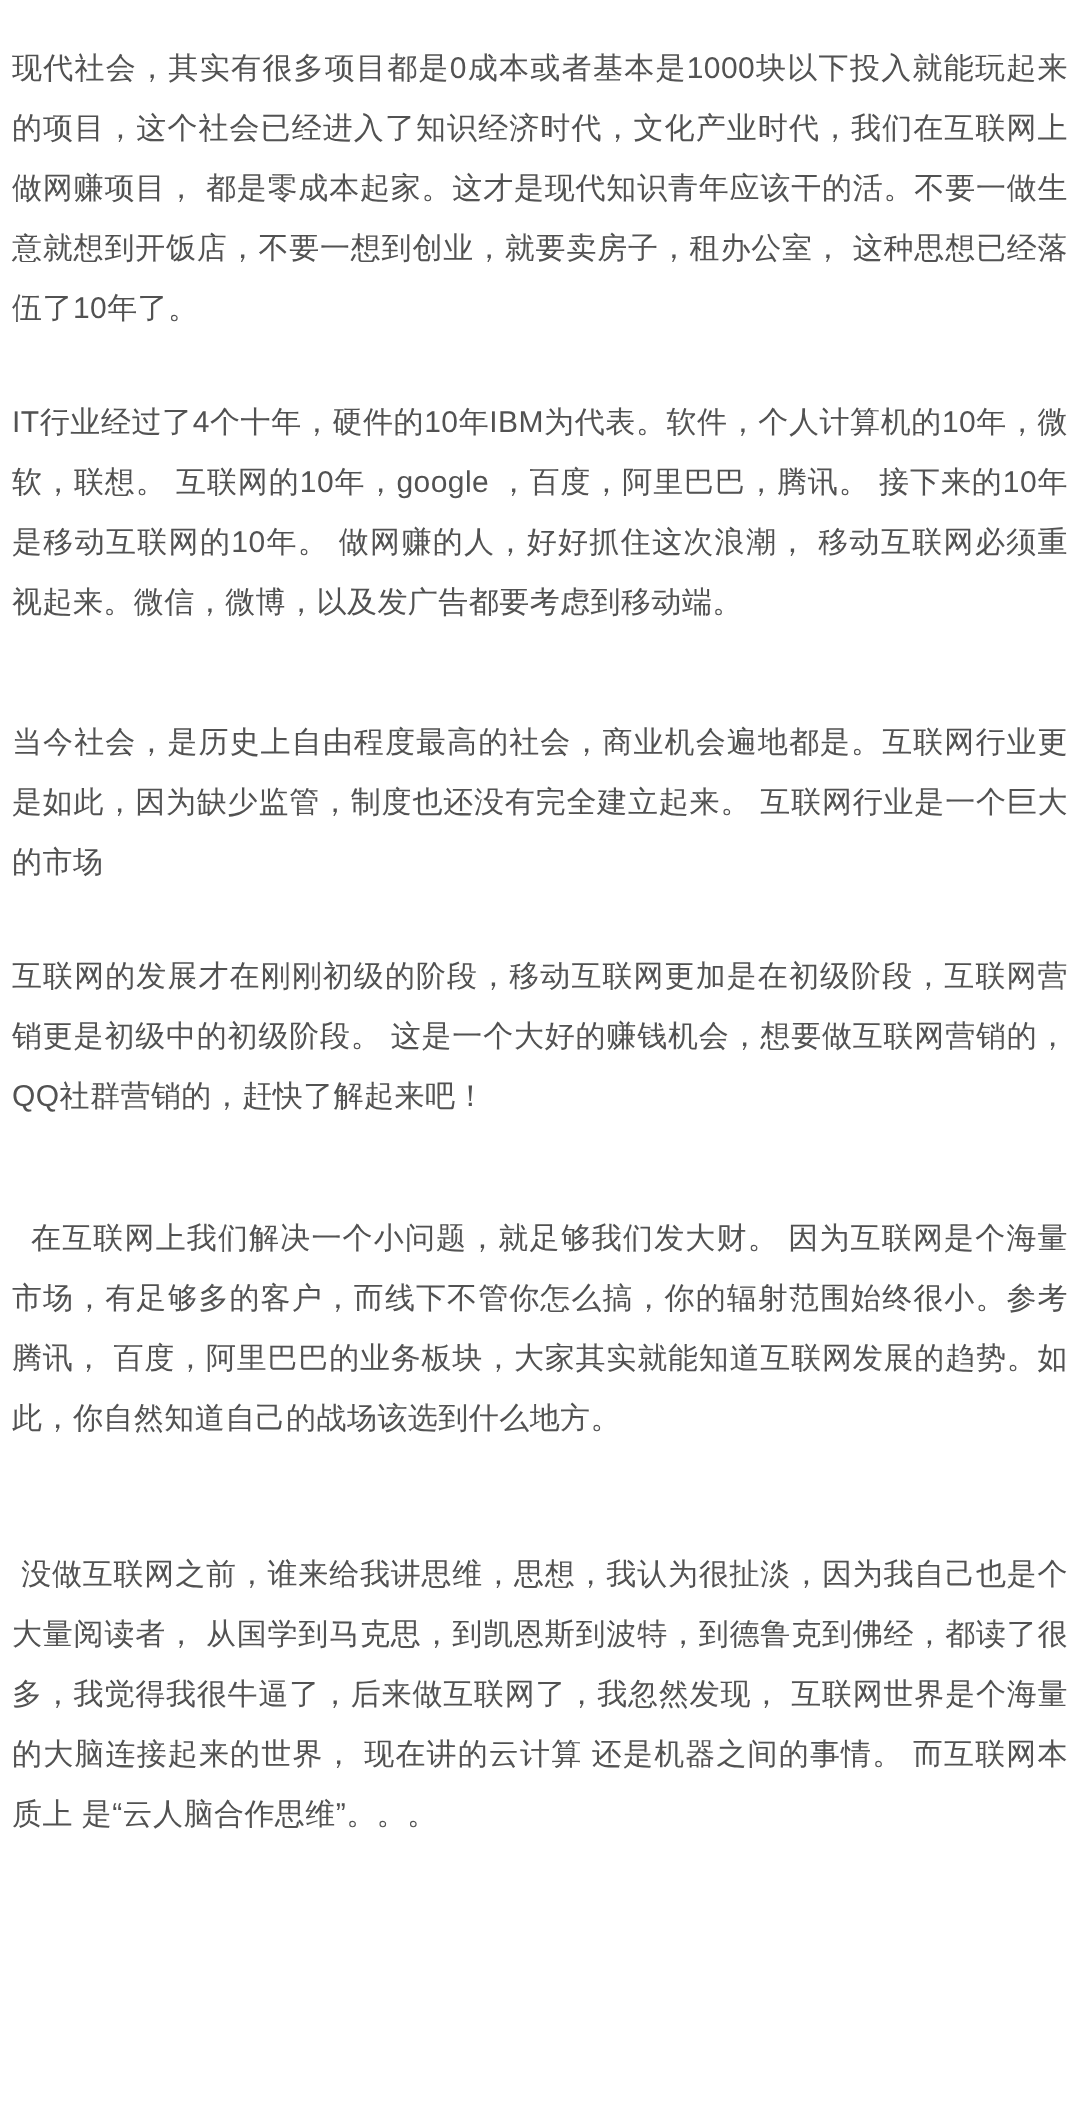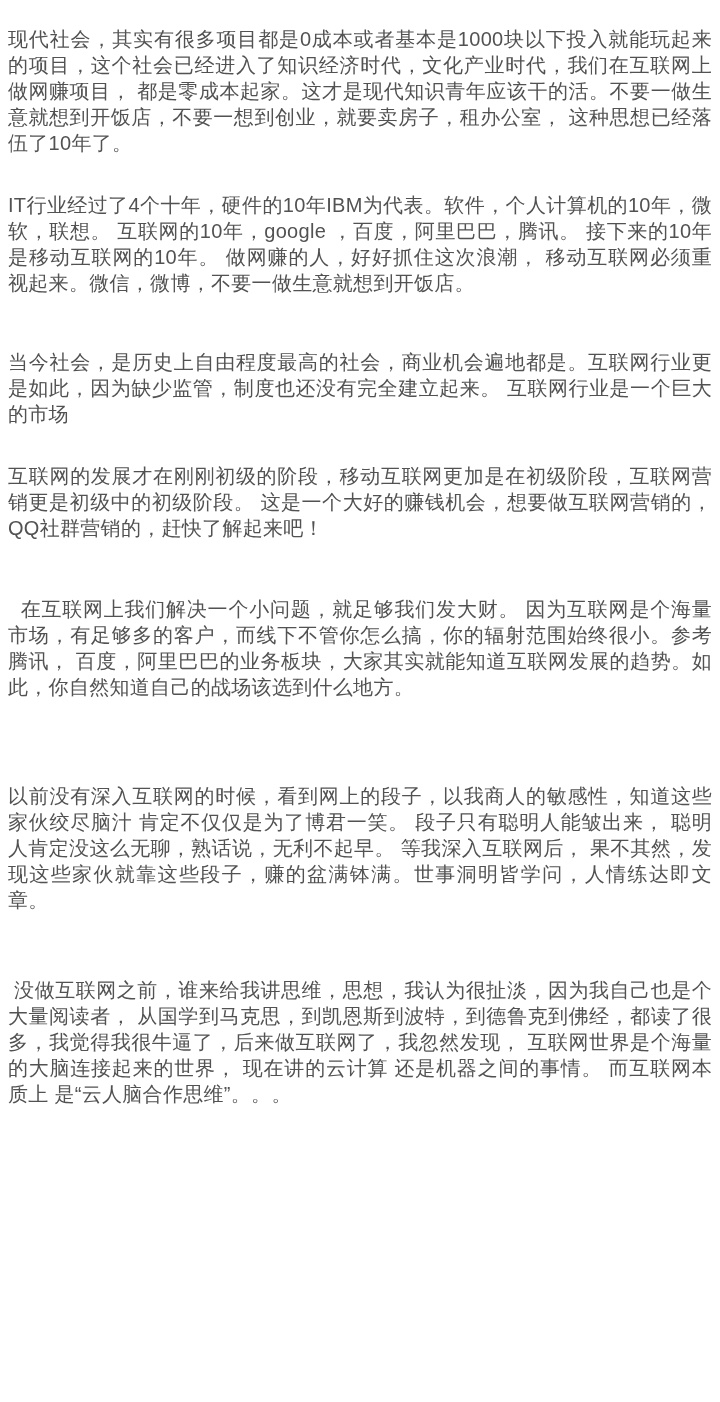--- a/index.html
+++ b/index.html
@@ -15,39 +15,38 @@
   }
   .article {
     box-sizing: border-box;
     width: 720px;
     padding: 26px 8px 0 8px;
     color: #525252;
   }
   .para {
     margin: 0;
     font-size: 20px;
-    line-height: 26px;
+    line-height: 40px;
     text-align: justify;
     white-space: pre-wrap;
     letter-spacing: 0.3px;
   }
   
   .gap-p2 { margin-top: 36px; }
   .gap-p3 { margin-top: 36px; }
   .gap-p4 { margin-top: 53px; }
   .gap-p5 { margin-top: 55px; }
   .gap-p6 { margin-top: 87px; }
   .gap-p7 { margin-top: 83px; }
   .gap-p8 { margin-top: 64px; }
 </style>
 </head>
 <body>
 
 <div class="article">
   <p class="para">现代社会，其实有很多项目都是0成本或者基本是1000块以下投入就能玩起来的项目，这个社会已经进入了知识经济时代，文化产业时代，我们在互联网上做网赚项目， 都是零成本起家。这才是现代知识青年应该干的活。不要一做生意就想到开饭店，不要一想到创业，就要卖房子，租办公室， 这种思想已经落伍了10年了。</p>
-  <p class="para gap-p2">IT行业经过了4个十年，硬件的10年IBM为代表。软件，个人计算机的10年，微软，联想。 互联网的10年，google ，百度，阿里巴巴，腾讯。 接下来的10年是移动互联网的10年。 做网赚的人，好好抓住这次浪潮， 移动互联网必须重视起来。微信，微博，不要一做生意就想到开饭店。</p>
+  <p class="para gap-p2">IT行业经过了4个十年，硬件的10年IBM为代表。软件，个人计算机的10年，微软，联想。 互联网的10年，google ，百度，阿里巴巴，腾讯。 接下来的10年是移动互联网的10年。 做网赚的人，好好抓住这次浪潮， 移动互联网必须重视起来。微信，微博，以及发广告都要考虑到移动端。</p>
   <p class="para gap-p4">当今社会，是历史上自由程度最高的社会，商业机会遍地都是。互联网行业更是如此，因为缺少监管，制度也还没有完全建立起来。 互联网行业是一个巨大的市场</p>
   <p class="para gap-p3">互联网的发展才在刚刚初级的阶段，移动互联网更加是在初级阶段，互联网营销更是初级中的初级阶段。 这是一个大好的赚钱机会，想要做互联网营销的，QQ社群营销的，赶快了解起来吧！</p>
   <p class="para gap-p5">  在互联网上我们解决一个小问题，就足够我们发大财。 因为互联网是个海量市场，有足够多的客户，而线下不管你怎么搞，你的辐射范围始终很小。参考 腾讯， 百度，阿里巴巴的业务板块，大家其实就能知道互联网发展的趋势。如此，你自然知道自己的战场该选到什么地方。</p>
-  <p class="para gap-p7">以前没有深入互联网的时候，看到网上的段子，以我商人的敏感性，知道这些家伙绞尽脑汁 肯定不仅仅是为了博君一笑。 段子只有聪明人能皱出来， 聪明人肯定没这么无聊，熟话说，无利不起早。 等我深入互联网后， 果不其然，发现这些家伙就靠这些段子，赚的盆满钵满。世事洞明皆学问，人情练达即文章。</p>
   <p class="para gap-p8"> 没做互联网之前，谁来给我讲思维，思想，我认为很扯淡，因为我自己也是个大量阅读者， 从国学到马克思，到凯恩斯到波特，到德鲁克到佛经，都读了很多，我觉得我很牛逼了，后来做互联网了，我忽然发现， 互联网世界是个海量的大脑连接起来的世界， 现在讲的云计算 还是机器之间的事情。 而互联网本质上 是“云人脑合作思维”。。。</p>
 
 </div>
 
 </body></html>

